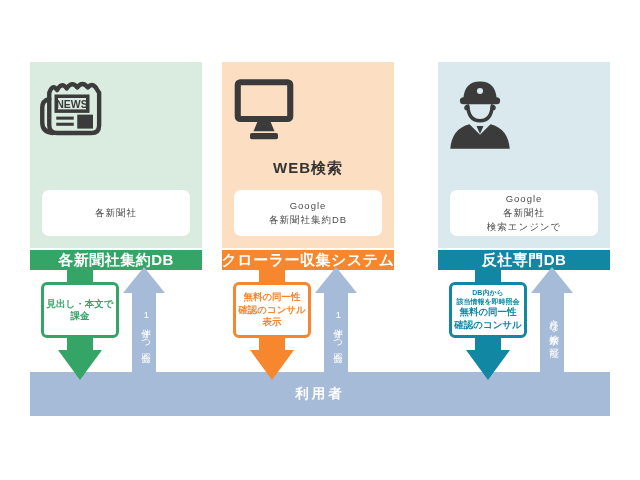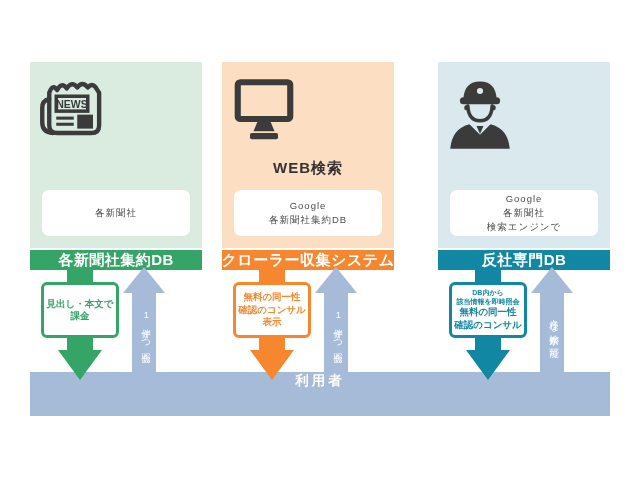--- a/index.html
+++ b/index.html
@@ -1,21 +1,21 @@
 <!DOCTYPE html>
 <html style="--green: #35a567; --green_bg: #d9ecdf; --orange: #f6872f; --orange_bg: #fcdfc2; --teal: #1187a3; --teal_bg: #d9e9ee; --user_bar: #a6bbd8; --icon: #3b3b3b;"><head>
 <meta charset="utf-8">
 <style>
   html,body{margin:0;padding:0;background:#fff;}
   .stage{position:relative;width:640px;height:480px;background:#ffffff;overflow:hidden;
          font-family:"Liberation Sans","DejaVu Sans",sans-serif;}
 
   
   .user-bar{position:absolute;left:30px;top:372px;width:580px;height:44px;
-            background:var(--user_bar,#a6bbd8);display:flex;align-items:flex-start;justify-content:center;}
+            background:var(--user_bar,#a6bbd8);display:flex;align-items:center;justify-content:center;}
   .user-bar-label{color:#fff;font-size:13.5px;font-weight:bold;letter-spacing:3px;}
 
   
   .column{position:absolute;top:0;width:172px;height:480px;}
   .col-1{left:30px;--accent:var(--green,#35a567);--panel:var(--green_bg,#d9ecdf);}
   .col-2{left:222px;--accent:var(--orange,#f6872f);--panel:var(--orange_bg,#fcdfc2);}
   .col-3{left:438px;--accent:var(--teal,#1187a3);--panel:var(--teal_bg,#d9e9ee);}
 
   .panel{position:absolute;left:0;top:62px;width:172px;height:186px;background:var(--panel);}
   .icon-wrap{position:absolute;left:0;top:8px;width:100%;height:84px;

